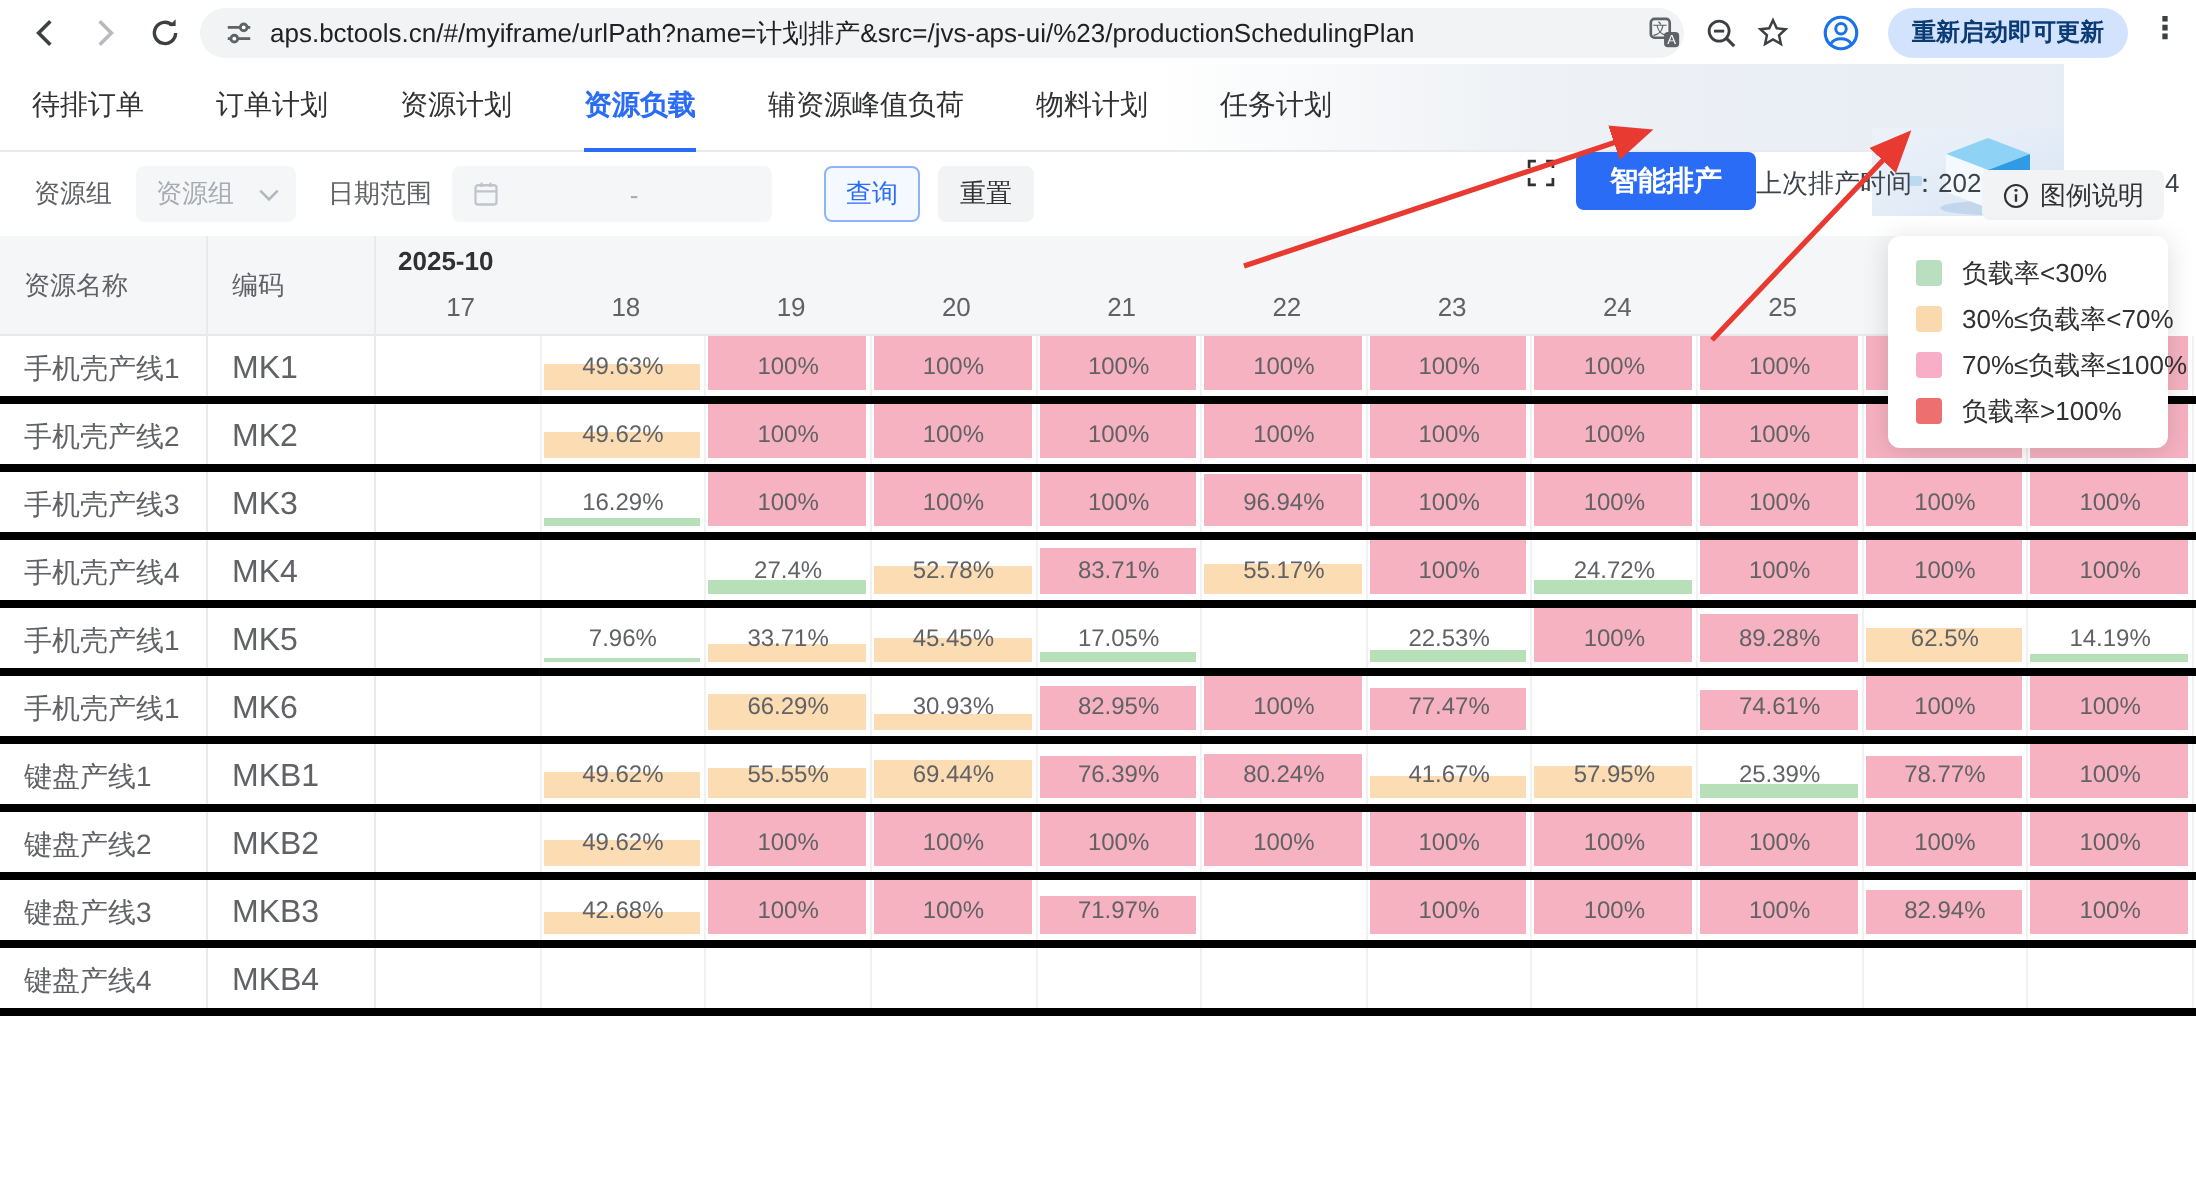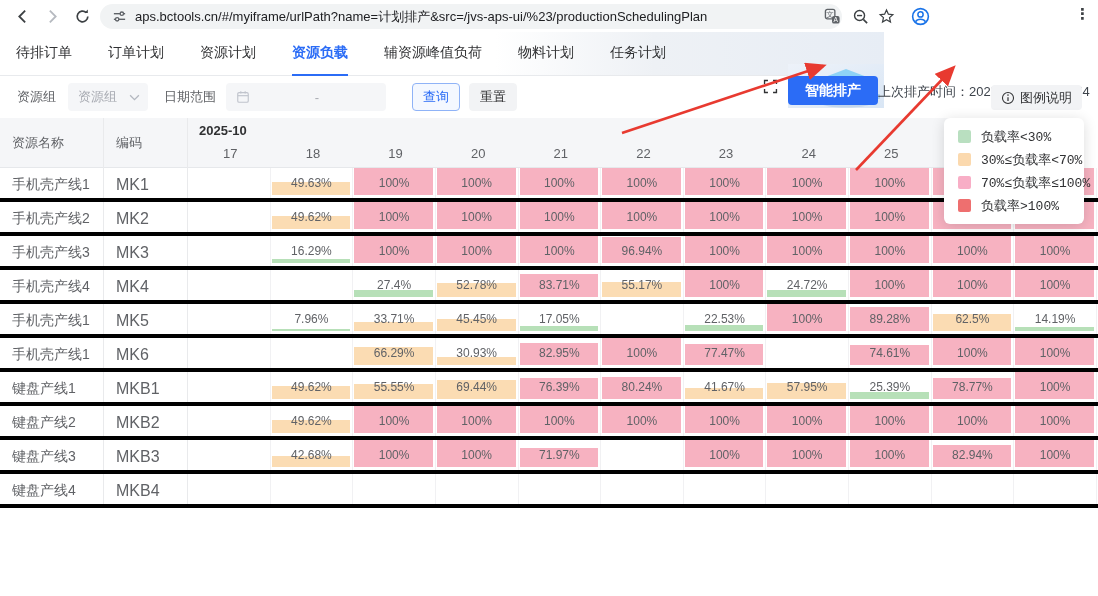--- a/index.html
+++ b/index.html
@@ -11,21 +11,21 @@
   .chrome { position:absolute; top:0; left:0; width:1098px; height:32px; background:#fff; z-index:10; }
   .nav-ic { position:absolute; top:4px; width:24px; height:24px; display:flex; align-items:center; justify-content:center; border-radius:50%; cursor:pointer; }
   .url-pill { position:absolute; left:100px; top:4px; width:742px; height:25px; background:#f1f3f4; border-radius:13px;
     display:flex; align-items:center; padding:0 12px; gap:8px; }
   .url-text { font-size:13px; color:#202124; white-space:nowrap; overflow:hidden; }
   .chip { position:absolute; right:34px; top:4px; height:25px; background:#d3e3fd; color:#0a3b75; border-radius:13px;
     font-size:12px; font-weight:bold; display:flex; align-items:center; padding:0 12px; cursor:pointer; }
   .kebab { position:absolute; right:8px; top:5px; font-size:15px; color:#3c4043; font-weight:bold; cursor:pointer; }
 
   
-  .tabbar { position:absolute; top:32px; left:0; width:884px; height:44px;
+  .tabbar { position:absolute; top:32px; left:0; width:1032px; height:44px;
     background:linear-gradient(90deg,#ffffff 0%,#ffffff 56%,#eef1f5 74%,#e7edf5 100%);
     border-bottom:1px solid #e8eaed; z-index:5; }
   .tabs { position:absolute; left:16px; top:0; height:44px; display:flex; gap:36px; }
   .tab { height:44px; display:flex; align-items:center; font-size:14px; color:#303133; cursor:pointer; border-bottom:2px solid transparent; }
   .tab.active { color:#2b6cf6; font-weight:bold; border-bottom:2px solid #2b6cf6; }
   .smart-btn { position:absolute; left:788px; top:44px; height:29px; padding:0 17px; background:#2b6cf6; color:#fff;
     font-size:14px; font-weight:bold; border:none; border-radius:4px; display:flex; align-items:center; cursor:pointer; z-index:6;}
   .tb-divider { position:absolute; left:868px; top:48px; width:1px; height:20px; background:#d5dae2; }
   .last-run { position:absolute; left:878px; top:51px; font-size:13px; color:#3d434b; white-space:nowrap; z-index:6;}
   .illustration { position:absolute; right:0; top:32px; width:96px; height:44px; }
@@ -62,21 +62,21 @@
   .c-name { flex:0 0 104px; line-height:33px; padding-left:12px; font-size:14px; color:#606266;
     border-right:1px solid #e9eaec; white-space:nowrap; overflow:hidden; }
   .c-code { flex:0 0 84px; line-height:33px; padding-left:12px; font-size:16px; color:#606266; border-right:1px solid #e9eaec; }
   .cell { flex:0 0 82.64px; position:relative; border-right:1px solid #f1f1f3; }
   .cell .bar { position:absolute; left:1px; right:2px; bottom:3px; }
   .cell .pct { position:absolute; left:0; right:0; top:0; bottom:0; display:flex; align-items:center; justify-content:center;
     font-size:12px; color:#606266; }
 
   
   .legend-panel { position:absolute; top:118px; right:14px; width:140px; background:#fff; border-radius:6px;
-    box-shadow:0 2px 14px rgba(0,0,0,.14); padding:7px 0; z-index:30;font-family:Liberation Mono, monospace; }
+    box-shadow:0 2px 14px rgba(0,0,0,.14); padding:7px 0; z-index:30; }
   .legend-item { height:23px; display:flex; align-items:center; gap:10px; padding:0 14px; }
   .legend-swatch { width:13px; height:13px; border-radius:2px; flex:0 0 13px; }
   .legend-label { font-size:13px; color:#303133; white-space:nowrap; }
 
   .arrows { position:absolute; top:0; left:0; width:1098px; height:596px; z-index:40; pointer-events:none; }
 </style>
 </head>
 <body>
 
 <div class="chrome">
@@ -129,20 +129,21 @@
         <path d="M9 2.2l2 4.3 4.7.5-3.5 3.2 1 4.6L9 12.4l-4.2 2.4 1-4.6L2.3 7l4.7-.5z" fill="none" stroke="#3c4043" stroke-width="1.3"></path>
       </svg>
   </div>
   <div class="nav-ic" style="right:166px">
     <svg width="21" height="21" viewBox="0 0 24 24">
         <circle cx="12" cy="12" r="9" fill="none" stroke="#1a73e8" stroke-width="1.8"></circle>
         <circle cx="12" cy="9.6" r="3" fill="none" stroke="#1a73e8" stroke-width="1.7"></circle>
         <path d="M6.3 18a6.3 4.8 0 0 1 11.4 0" fill="none" stroke="#1a73e8" stroke-width="1.7"></path>
       </svg>
   </div>
+  <div class="chip">重新启动即可更新</div>
   <div class="kebab">⋮</div>
 </div>
 
 <div class="tabbar">
   <div class="tabs" id="tabs">
       <div class="tab">待排订单</div>
       <div class="tab">订单计划</div>
       <div class="tab">资源计划</div>
       <div class="tab active">资源负载</div>
       <div class="tab">辅资源峰值负荷</div>

